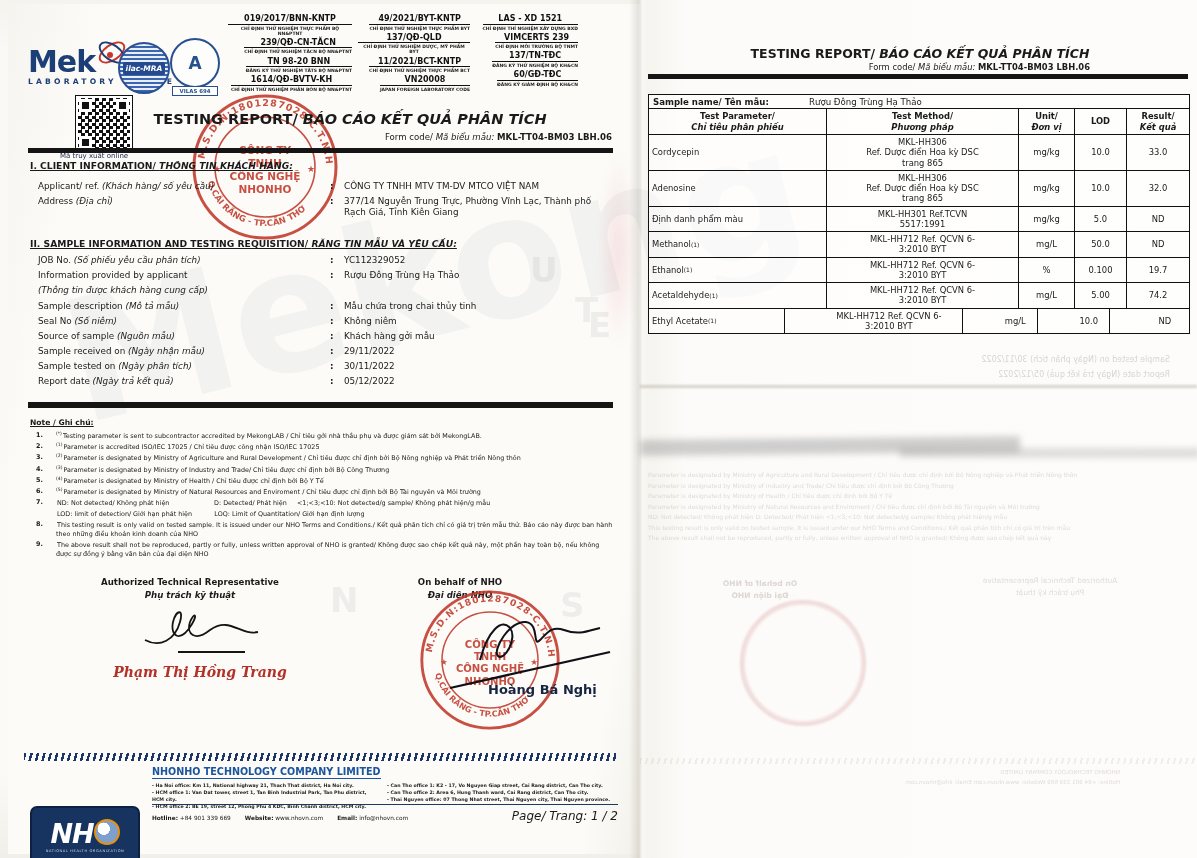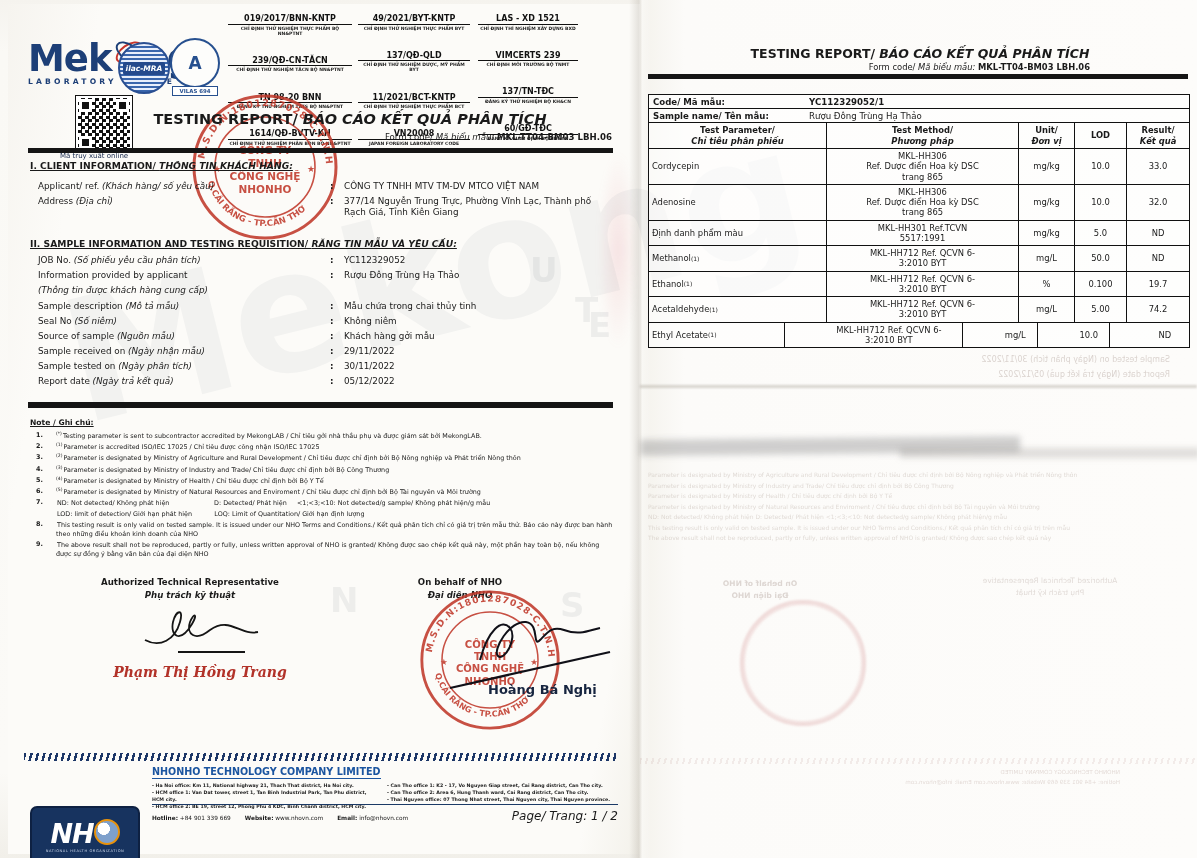--- a/index.html
+++ b/index.html
@@ -8,33 +8,33 @@
   .abs{position:absolute;}
   .it{font-style:italic;}
   .b{font-weight:bold;}
   
   .page-left{left:8px;top:4px;width:632px;height:850px;background:linear-gradient(100deg,#f6f4ef 0%,#fcfbf8 12%,#fcfbf8 92%,#f3f1ea 100%);}
   .page-right{left:640px;top:0;width:557px;height:858px;background:linear-gradient(90deg,#f4f2ec 0%,#fcfbf9 8%,#fdfcfa 100%);}
   .crease{left:629px;top:0;width:22px;height:858px;background:linear-gradient(90deg,rgba(120,110,95,0) 0%,rgba(120,110,95,.18) 45%,rgba(255,255,255,.4) 60%,rgba(120,110,95,0) 100%);}
   
   .mk-wrap{left:28px;top:38px;width:180px;}
   .mk-line{display:flex;align-items:flex-end;}
-  .mk-txt{font-size:37px;font-weight:bold;color:#1d3f77;letter-spacing:-1px;line-height:.85;}
+  .mk-txt{font-size:30px;font-weight:bold;color:#1d3f77;letter-spacing:-1px;line-height:.85;}
   .atom{position:relative;width:34px;height:36px;margin:0 -2px;}
   .atom i{position:absolute;left:4px;top:6px;width:26px;height:13px;border:2.5px solid #c8352b;border-radius:50%;transform:rotate(-35deg);}
   .atom i.blue{border-color:#1d3f77;transform:rotate(35deg);}
   .atom s{position:absolute;left:14px;top:14px;width:6px;height:6px;background:#c8352b;border-radius:50%;}
   .mk-tag{font-size:7.6px;font-weight:bold;color:#1d3f77;letter-spacing:3.2px;margin-top:3px;}
   
   .ilac{left:118px;top:42px;width:48px;height:48px;border-radius:50%;background:repeating-linear-gradient(0deg,#3a66ad 0 2px,#e8eefb 2px 4px);border:2px solid #2a4f92;display:flex;align-items:center;justify-content:center;}
   .ilac b{background:#24498c;color:#fff;font-size:7.5px;font-style:italic;padding:2px 3px;border-radius:2px;white-space:nowrap;}
   .vilas{left:170px;top:38px;width:46px;height:46px;border-radius:50%;border:2.5px double #27508f;background:#fdfdfb;display:flex;align-items:center;justify-content:center;color:#27508f;font-weight:bold;font-size:17px;}
   .vilas-box{left:172px;top:86px;width:44px;border:1.2px solid #27508f;background:#fff;color:#27508f;font-size:5.4px;font-weight:bold;text-align:center;padding:1px 0;}
   
-  .acc-col{display:flex;flex-direction:column;gap:20px;}
+  .acc-col{display:flex;flex-direction:column;gap:2px;align-items:flex-end;}
   .acc{text-align:center;}
   .acc .num{font-size:8px;font-weight:bold;color:#111;border-bottom:1.3px solid #111;padding-bottom:.5px;white-space:nowrap;}
   .acc .cap{font-size:4.5px;font-weight:bold;color:#222;margin-top:1px;line-height:1.15;}
   .col1{left:228px;top:14px;width:124px;}
   .col2{left:358px;top:14px;width:112px;}
   .col3{left:478px;top:14px;width:100px;}
   
   .qr{left:76px;top:96px;width:52px;height:52px;background:repeating-conic-gradient(#111 0% 25%,#fff 0% 50%) 0 0/7px 7px;border:2px solid #fff;outline:1px solid #111;}
   .qr .fp{position:absolute;width:13px;height:13px;background:#111;box-shadow:inset 0 0 0 3px #fff,inset 0 0 0 5px #111;}
   .qr-cap{left:60px;top:152px;width:90px;font-size:7px;color:#14264a;}
@@ -442,24 +442,20 @@
     <span class="seg"><span class="b">Email:</span> <span>info@nhovn.com</span></span>
     <span class="pg it">Page/ Trang: 1 / 2</span>
   </div>
 
   <div class="abs title-r"><span>TESTING REPORT/ </span><span class="it">BÁO CÁO KẾT QUẢ PHÂN TÍCH</span></div>
   <div class="abs formcode-r"><span>Form code/ </span><span class="it">Mã biểu mẫu: </span><span class="b">MKL-TT04-BM03 LBH.06</span></div>
   <div class="abs rule rule3"></div>
 
   <div class="abs rtable">
     <div class="trow2">
-      <span class="l">Code/ Mã mẫu:</span>
-      <span class="v">YC112329052/1</span>
-    </div>
-    <div class="trow2">
       <span class="l">Sample name/ Tên mẫu:</span>
       <span class="v" style="font-weight:normal">Rượu Đông Trùng Hạ Thảo</span>
     </div>
     <div class="thead">
       <div class="th cw0">
           <div>Test Parameter/</div>
           <div class="it">Chỉ tiêu phân phiếu</div>
         </div>
       <div class="th cw1">
           <div>Test Method/</div>

